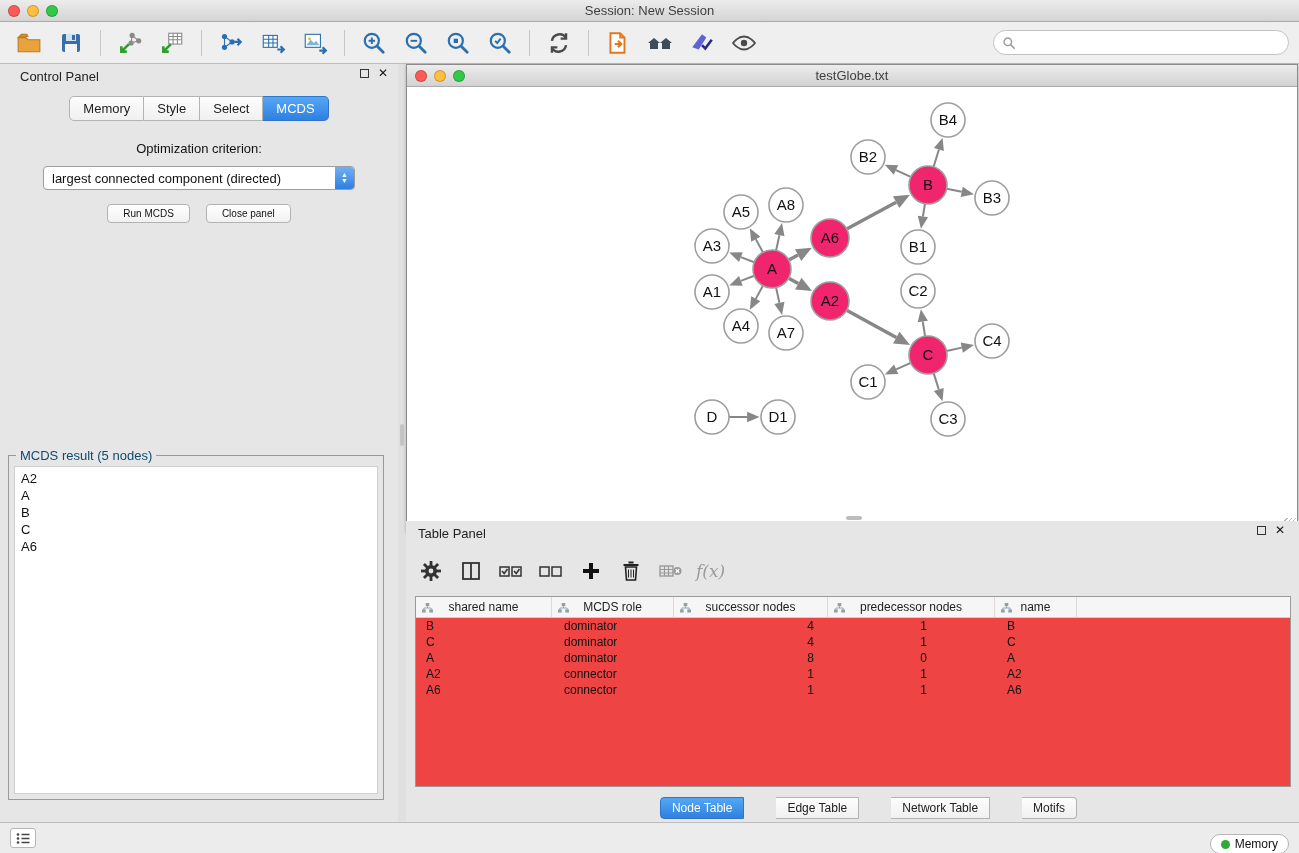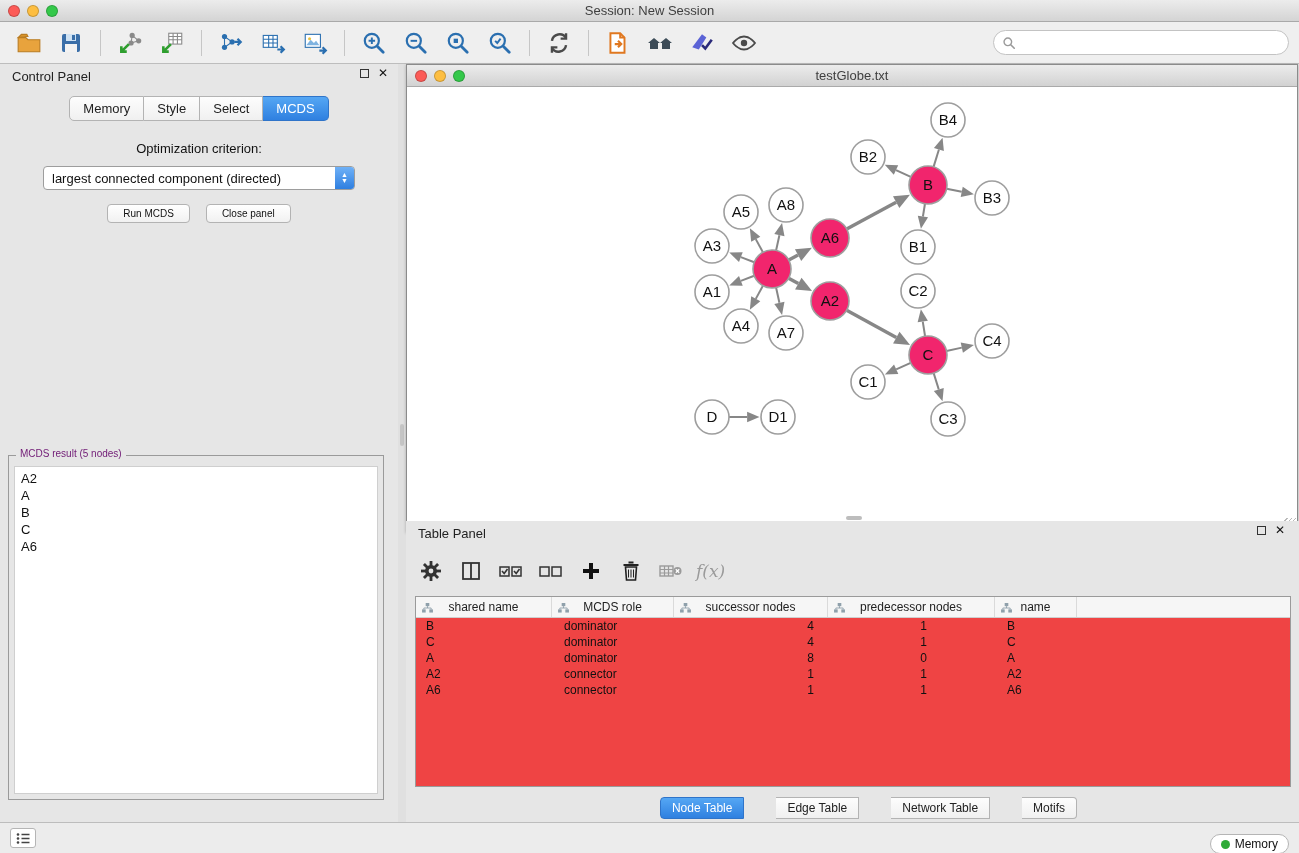--- a/index.html
+++ b/index.html
@@ -18,42 +18,42 @@
   .toolbar{position:absolute;left:0;top:22px;width:1299px;height:42px;background:#efefef;
     border-bottom:1px solid #bdbdbd;display:flex;align-items:center;padding:0 8px;}
   .tb-icon{width:30px;height:30px;display:flex;align-items:center;justify-content:center;margin:0 6px;cursor:pointer;}
   .tb-sep{width:1px;height:26px;background:#c6c6c6;margin:0 8px;}
   .searchbox{position:absolute;right:10px;top:8px;width:296px;height:25px;border:1px solid #c3c3c3;
     border-radius:13px;background:#fff;display:flex;align-items:center;padding:0 8px;}
   .searchbox input{border:none;outline:none;flex:1;font-size:12px;margin-left:5px;background:transparent;}
 
   
   .control-panel{position:absolute;left:0;top:64px;width:398px;height:758px;background:#e6e6e6;}
-  .panel-head{position:relative;height:24px;font-size:13px;color:#222;padding:5px 0 0 12px;}
+  .panel-head{position:relative;height:24px;font-size:13px;color:#222;padding:5px 0 0 20px;}
   .panel-ctrls{position:absolute;right:10px;top:5px;display:flex;gap:9px;align-items:center;}
   .mini-sq{width:9px;height:9px;border:1.5px solid #333;display:inline-block;cursor:pointer;}
   .mini-x{font-size:12px;font-weight:bold;color:#111;cursor:pointer;line-height:9px;}
   .cp-tabs{display:flex;justify-content:center;margin-top:8px;}
   .cp-tabs .tab{font-size:13px;padding:4px 13px;background:linear-gradient(#fdfdfd,#f0f0f0);
     border:1px solid #b3b3b3;border-left:none;color:#222;cursor:pointer;}
   .cp-tabs .tab:first-child{border-left:1px solid #b3b3b3;border-radius:5px 0 0 5px;}
   .cp-tabs .tab:last-child{border-radius:0 5px 5px 0;}
   .cp-tabs .tab.active{background:linear-gradient(#55a7f4,#2f80e0);color:#fff;border-color:#2f74c9;}
   .opt-label{text-align:center;font-size:13px;margin-top:20px;color:#111;}
   .combo{position:relative;margin:10px auto 0;width:312px;height:24px;border:1px solid #9d9d9d;
     border-radius:4px;background:#fff;display:flex;align-items:center;cursor:pointer;}
   .combo .val{flex:1;font-size:13px;padding-left:8px;color:#111;white-space:nowrap;overflow:hidden;}
   .combo .stepper{width:19px;height:22px;border-radius:0 3px 3px 0;background:linear-gradient(#6fb1f7,#2f7fe0);
     display:flex;flex-direction:column;align-items:center;justify-content:center;color:#fff;font-size:7px;line-height:6px;}
   .cp-buttons{display:flex;justify-content:center;gap:16px;margin-top:14px;}
   .btn{font-size:10px;padding:3px 15px;background:linear-gradient(#ffffff,#f1f1f1);
     border:1px solid #b3b3b3;border-radius:4px;color:#111;cursor:pointer;}
   .result-box{position:absolute;left:8px;top:391px;width:376px;height:345px;border:1px solid #9a9a9a;
     background:#e6e6e6;}
-  .result-legend{position:absolute;left:7px;top:-8px;background:#e6e6e6;padding:0 4px;font-size:10px;color:#701a75;}
+  .result-legend{position:absolute;left:7px;top:-8px;background:#e6e6e6;padding:0 4px;font-size:13px;color:#0c4a6e;}
   .result-list{position:absolute;left:5px;top:10px;right:5px;bottom:5px;background:#fff;border:1px solid #cfcfcf;
     overflow:hidden;padding:3px 0;}
   .result-item{font-size:13px;color:#111;padding:1px 6px;cursor:default;}
 
   
   .vsplit{position:absolute;left:398px;top:64px;width:8px;height:758px;background:#e0e0e0;}
   .vsplit .grip{position:absolute;left:2px;top:360px;width:4px;height:22px;background:#c4c4c4;border-radius:2px;}
 
   
   .net-window{position:absolute;left:406px;top:64px;width:892px;height:468px;border:1px solid #8b8b8b;

